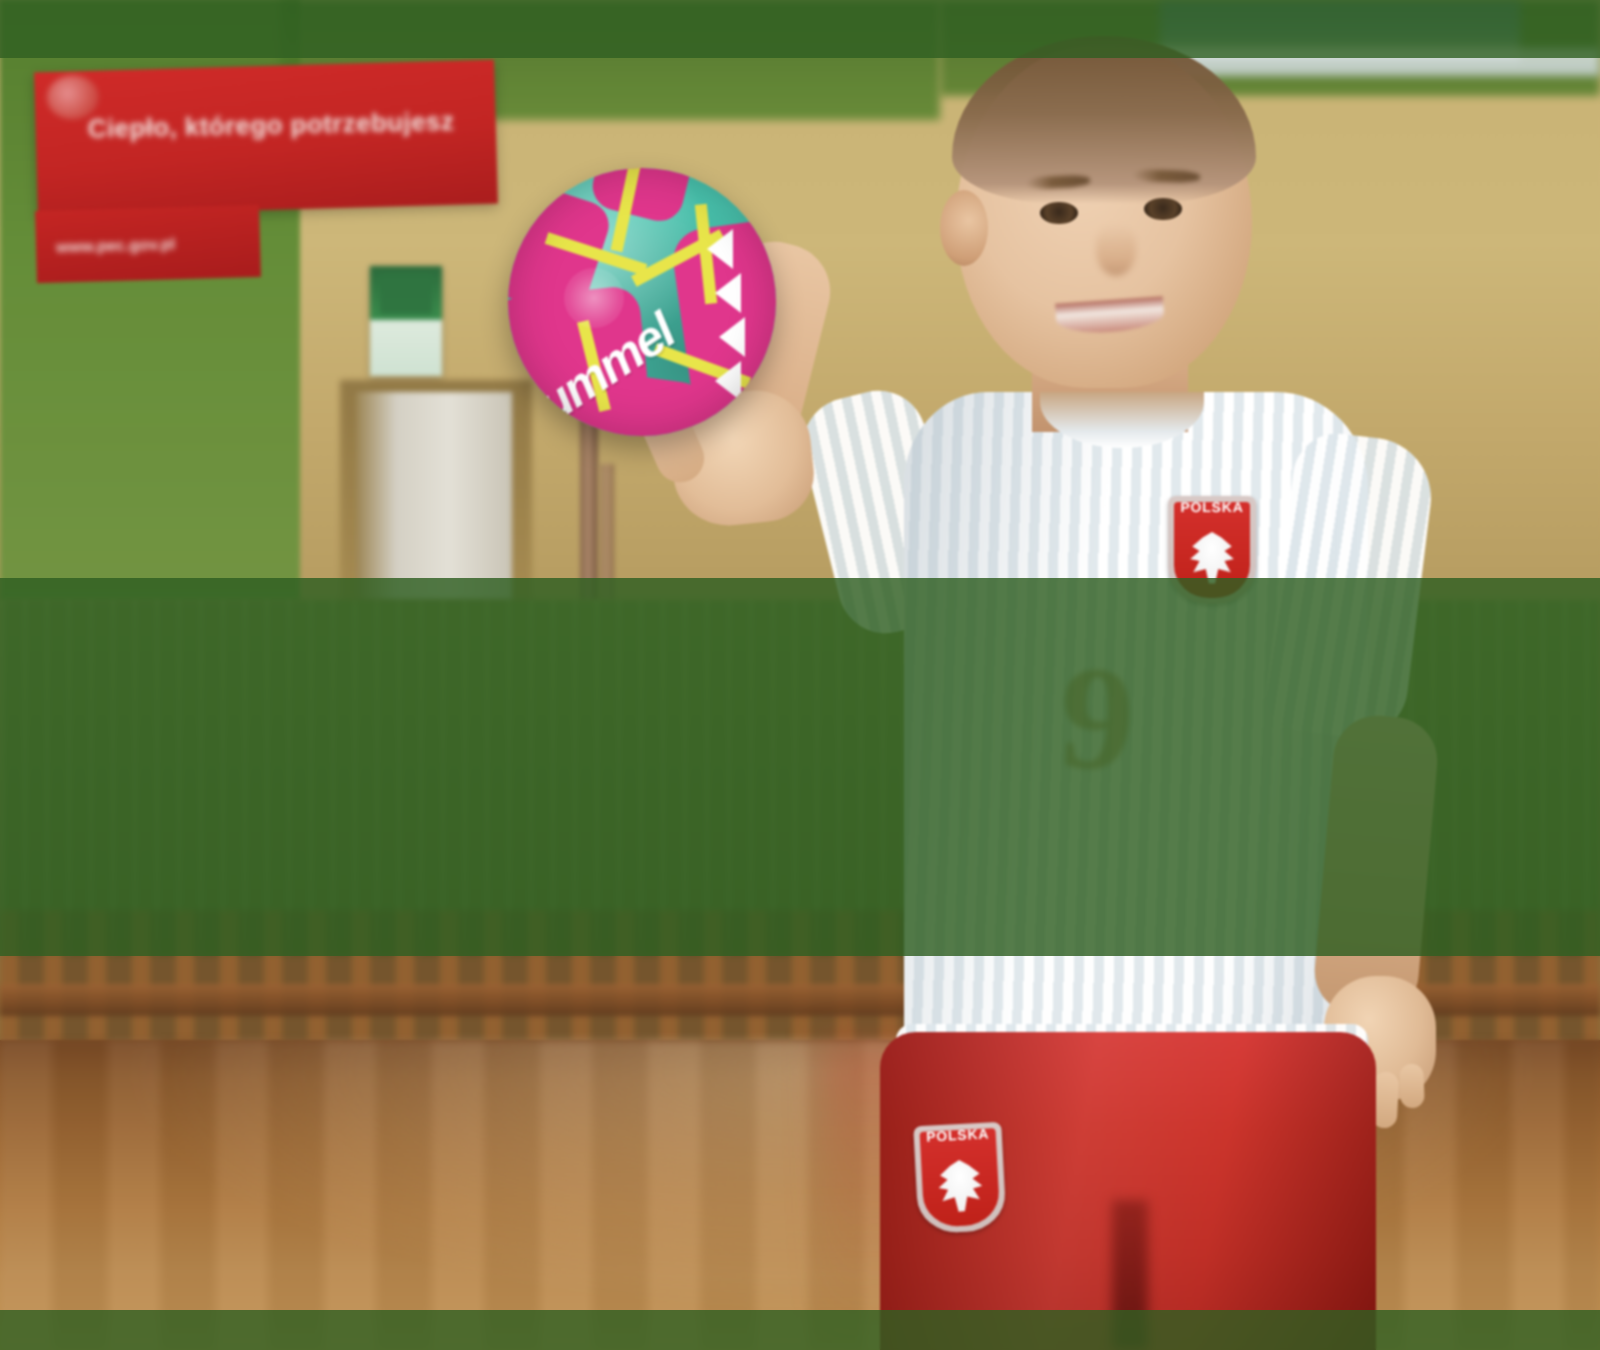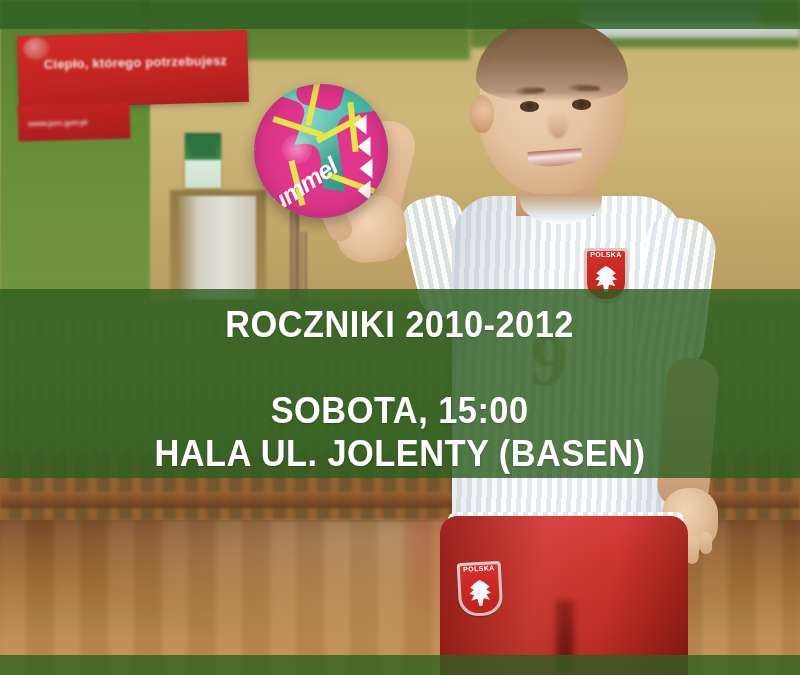--- a/index.html
+++ b/index.html
@@ -563,19 +563,14 @@
       <div class="ball-blur"></div>
     </div>
 
     <div class="soft"></div>
   </div>
 
   <div class="band band-top"></div>
   <div class="band band-main"></div>
   <div class="band band-bottom"></div>
 
-  <div class="copy">
-    <div class="line line-1">ROCZNIKI 2010-2012</div>
-    <div class="line line-2">SOBOTA, 15:00</div>
-    <div class="line line-3">HALA UL. JOLENTY (BASEN)</div>
-  </div>
 
 </div>
 
 </body></html>

